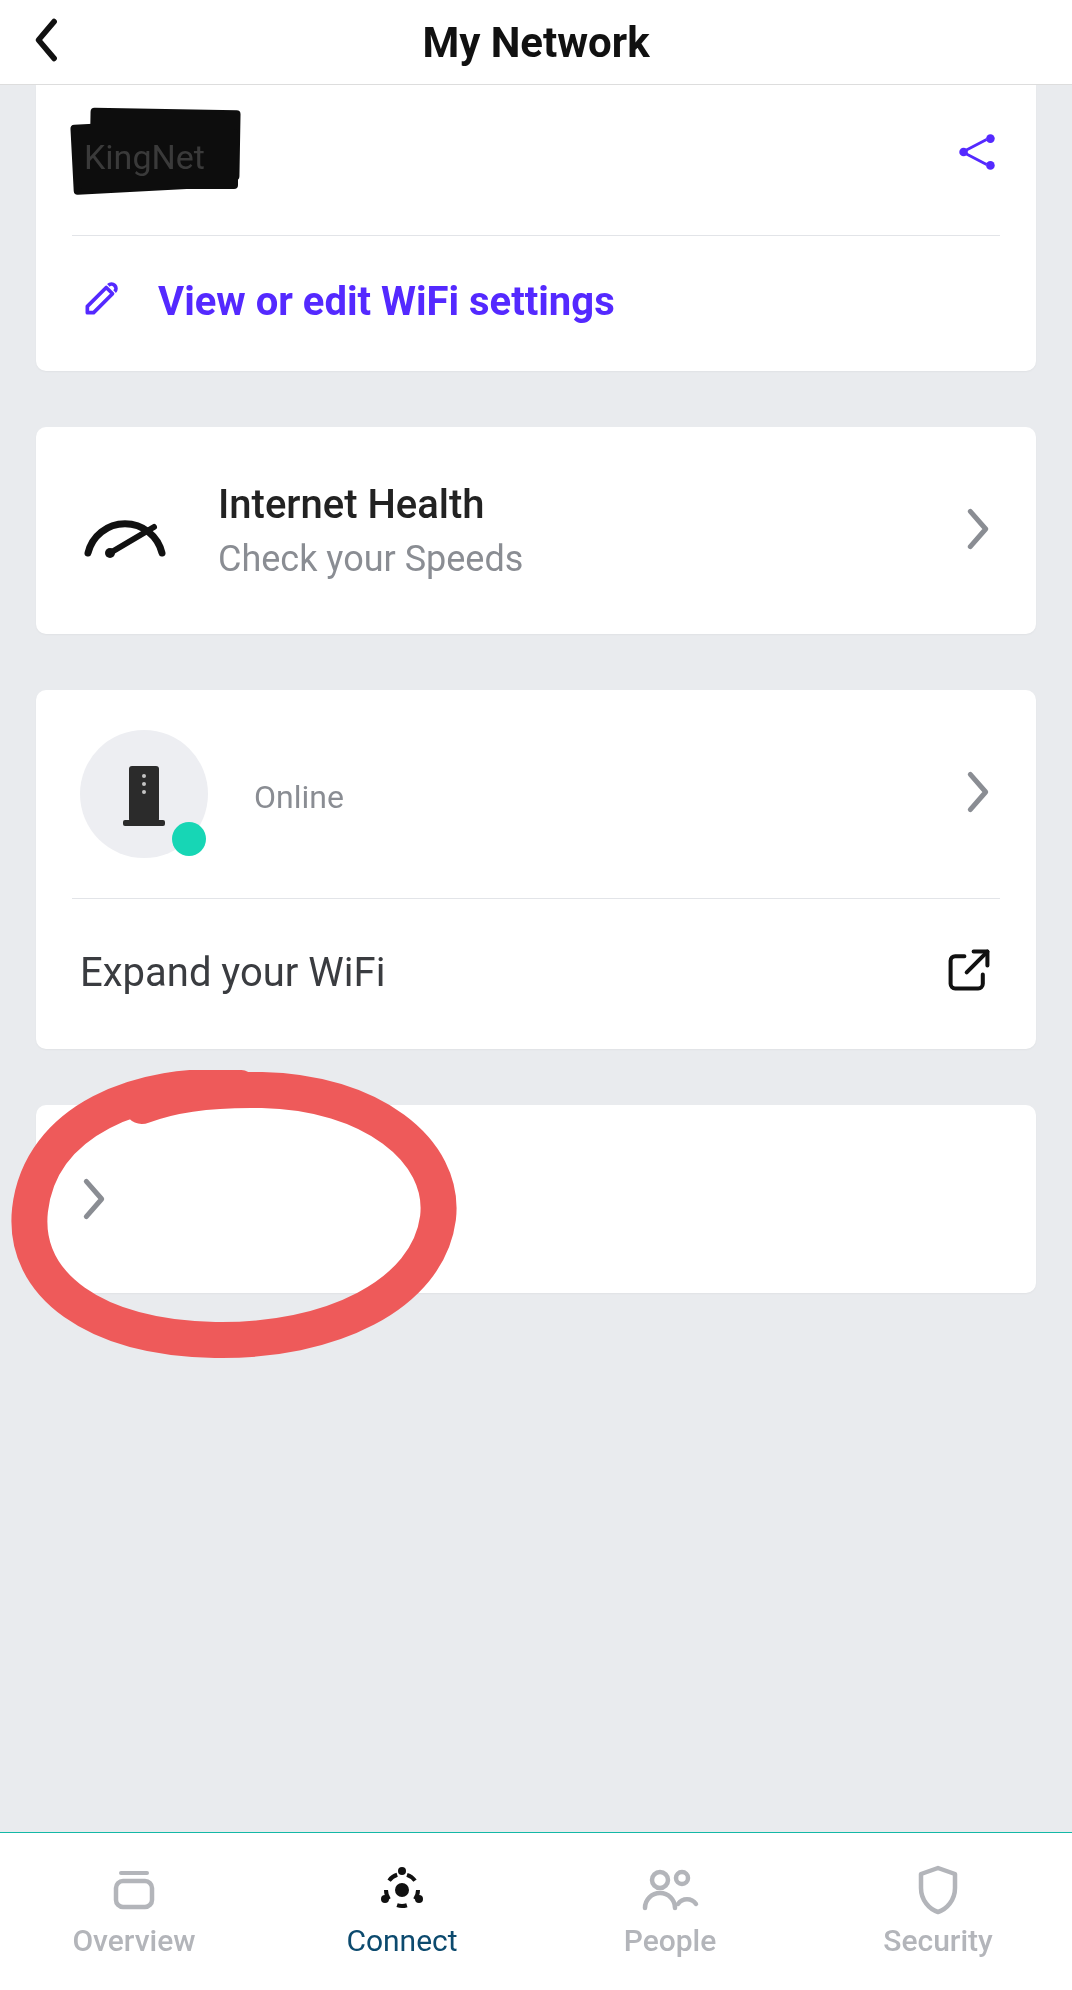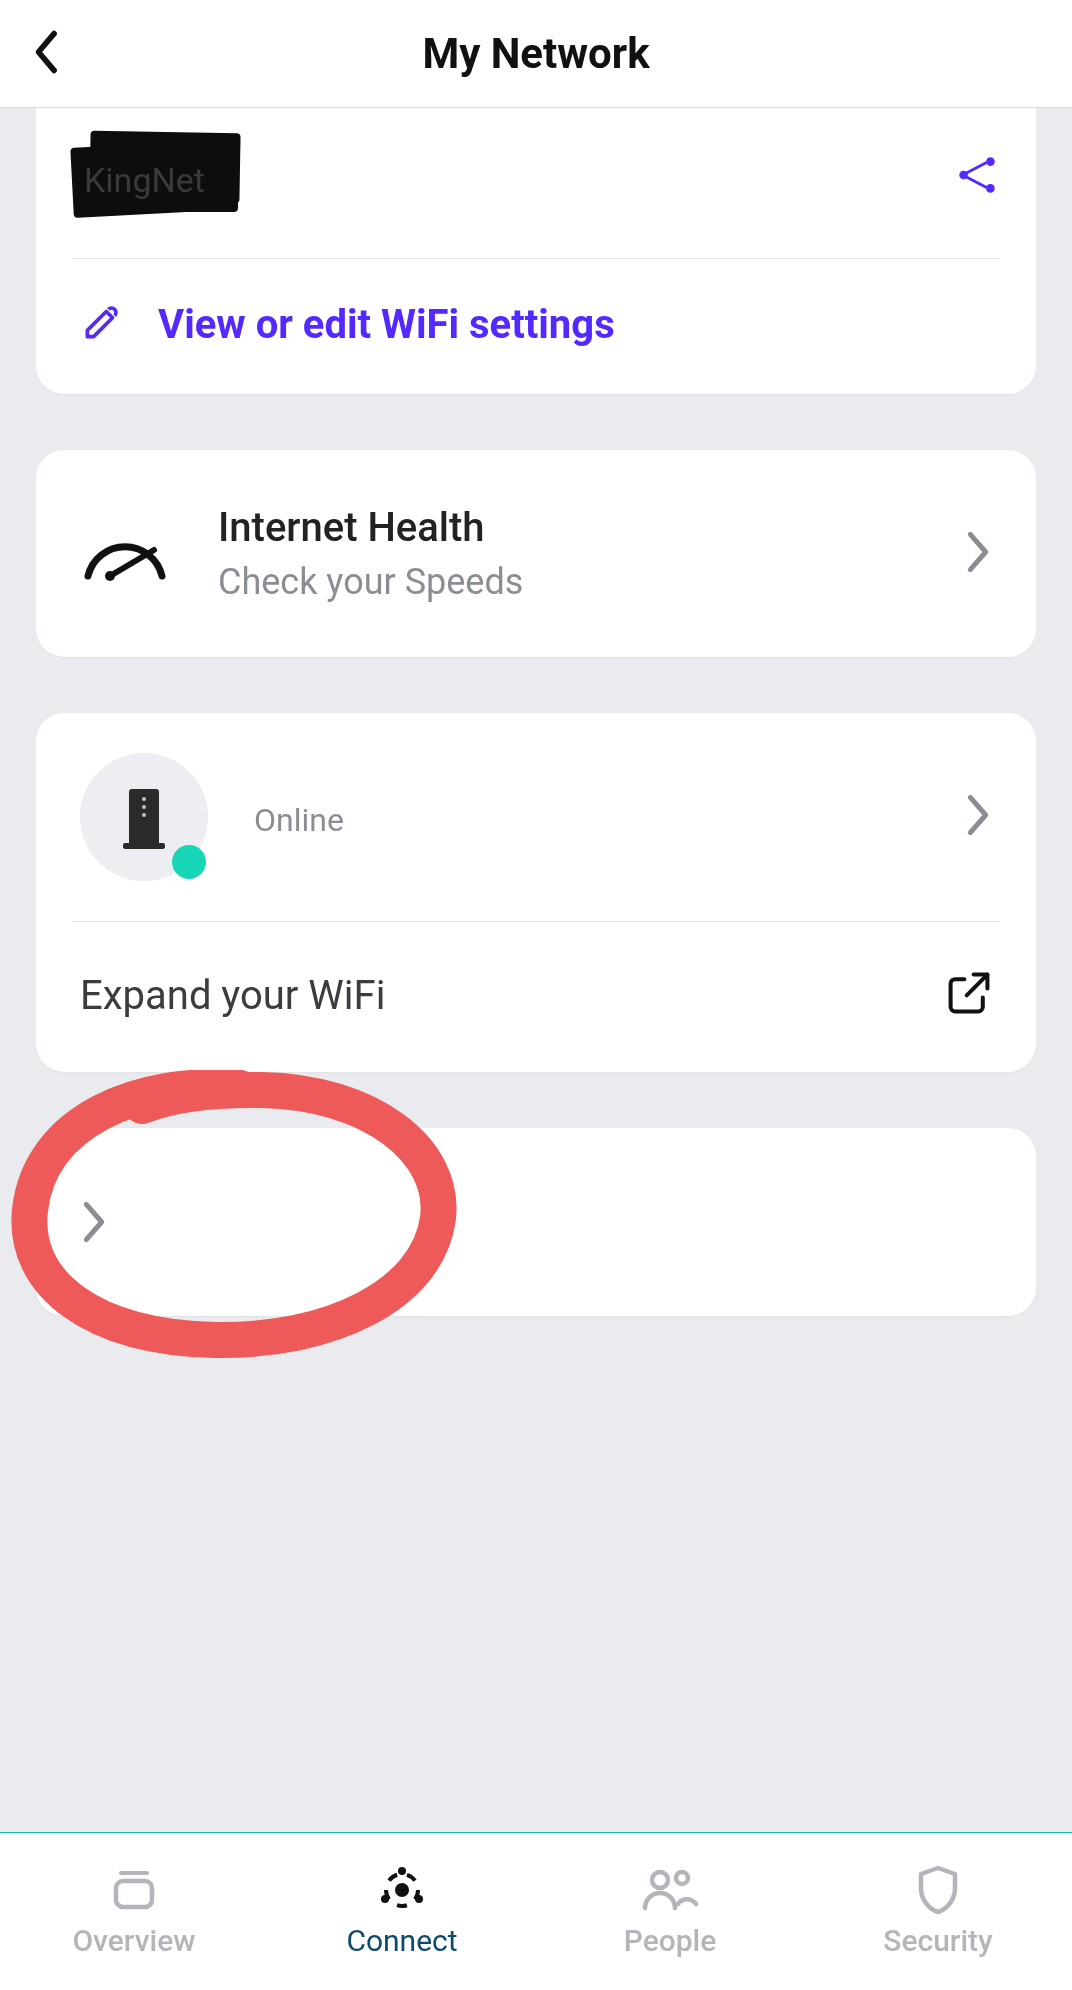--- a/index.html
+++ b/index.html
@@ -1,33 +1,33 @@
 <!DOCTYPE html>
 <html><head>
   <meta charset="utf-8">
   <style>
     * { margin: 0; padding: 0; box-sizing: border-box; font-family: -apple-system, BlinkMacSystemFont, "Segoe UI", Roboto, Helvetica, Arial, sans-serif; }
     body { width: 1072px; height: 1990px; background: #e9ebee; overflow: hidden; position: relative; }
     
-    .header { background: #fff; height: 108px; display: flex; align-items: center; justify-content: center; position: relative; border-bottom: 1px solid #ddd; }
+    .header { background: #fff; height: 85px; display: flex; align-items: center; justify-content: center; position: relative; border-bottom: 1px solid #ddd; }
     .back-btn { position: absolute; left: 30px; top: 50%; transform: translateY(-50%); }
     .header-title { font-size: 42px; font-weight: 700; color: #111; }
     
     .content { padding: 0 36px; }
     
-    .card { background: #fff; border-radius: 28px; margin-top: 0; box-shadow: 0 1px 2px rgba(0,0,0,0.04); }
+    .card { background: #fff; border-radius: 10px; margin-top: 0; box-shadow: 0 1px 2px rgba(0,0,0,0.04); }
     .card + .card { margin-top: 56px; }
     
     .wifi-card { padding: 0 36px 46px 36px; border-top-left-radius: 0; border-top-right-radius: 0; }
     .wifi-top { display: flex; align-items: center; justify-content: space-between; padding: 24px 0 36px 0; border-bottom: 1px solid #e2e4e8; }
     .redacted { position: relative; width: 170px; height: 90px; }
     .redacted-box { position: absolute; background: #0d0d0d; border-radius: 4px; }
     .redacted-text { position: absolute; left: 12px; top: 28px; color: #3a3a3a; font-size: 34px; }
     .share-btn { color: #5429ff; }
-    .wifi-settings { display: flex; align-items: center; gap: 36px; padding-top: 42px; padding-left: 8px; }
+    .wifi-settings { display: flex; gap: 36px; padding-top: 42px; padding-left: 8px; }
     .wifi-settings-label { color: #5429ff; font-size: 40px; font-weight: 700; }
     .edit-icon { color: #5429ff; }
     
     .health-card { padding: 54px 44px 54px 44px; margin-top: 56px; display: flex; align-items: center; gap: 48px; }
     .health-icon { width: 90px; flex-shrink: 0; display:flex; align-items:center; justify-content:center; }
     .health-text { flex: 1; }
     .health-title { font-size: 40px; color: #222; font-weight: 500; }
     .health-sub { font-size: 36px; color: #8a8d93; margin-top: 10px; }
     .chevron { color: #8a8d93; }
     

